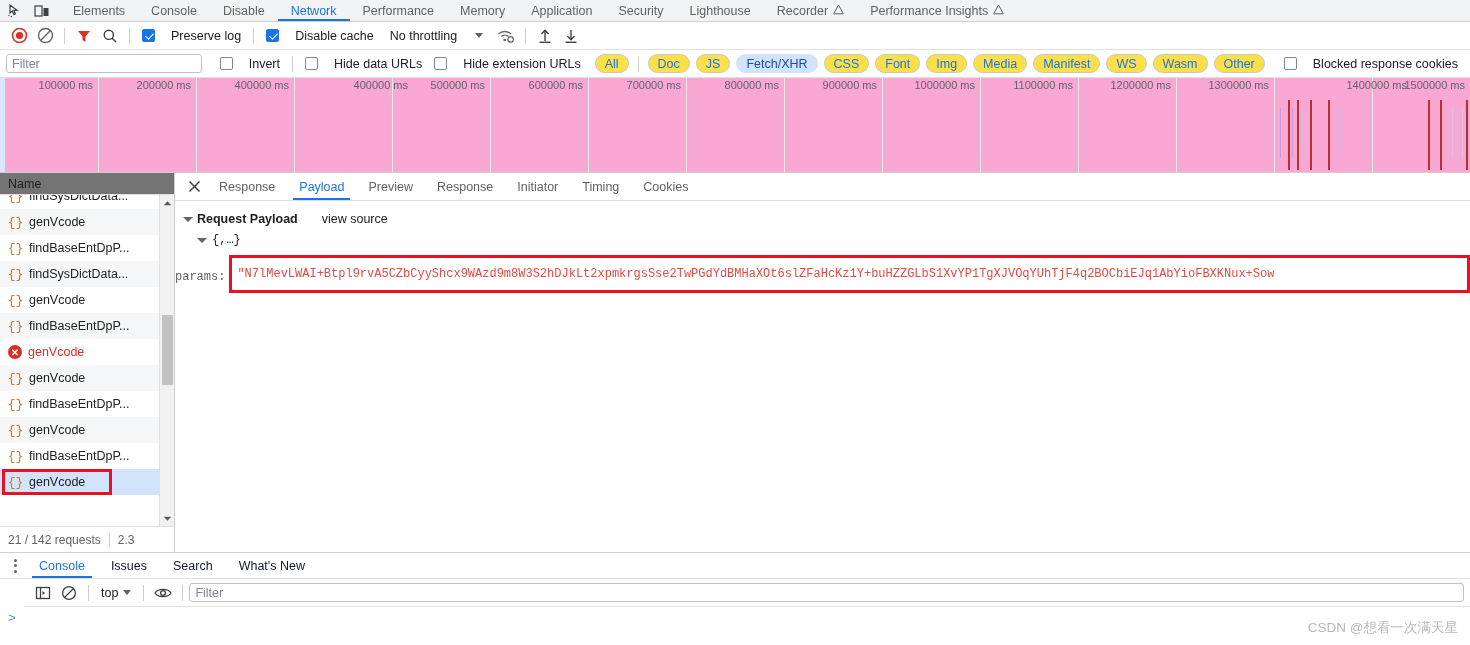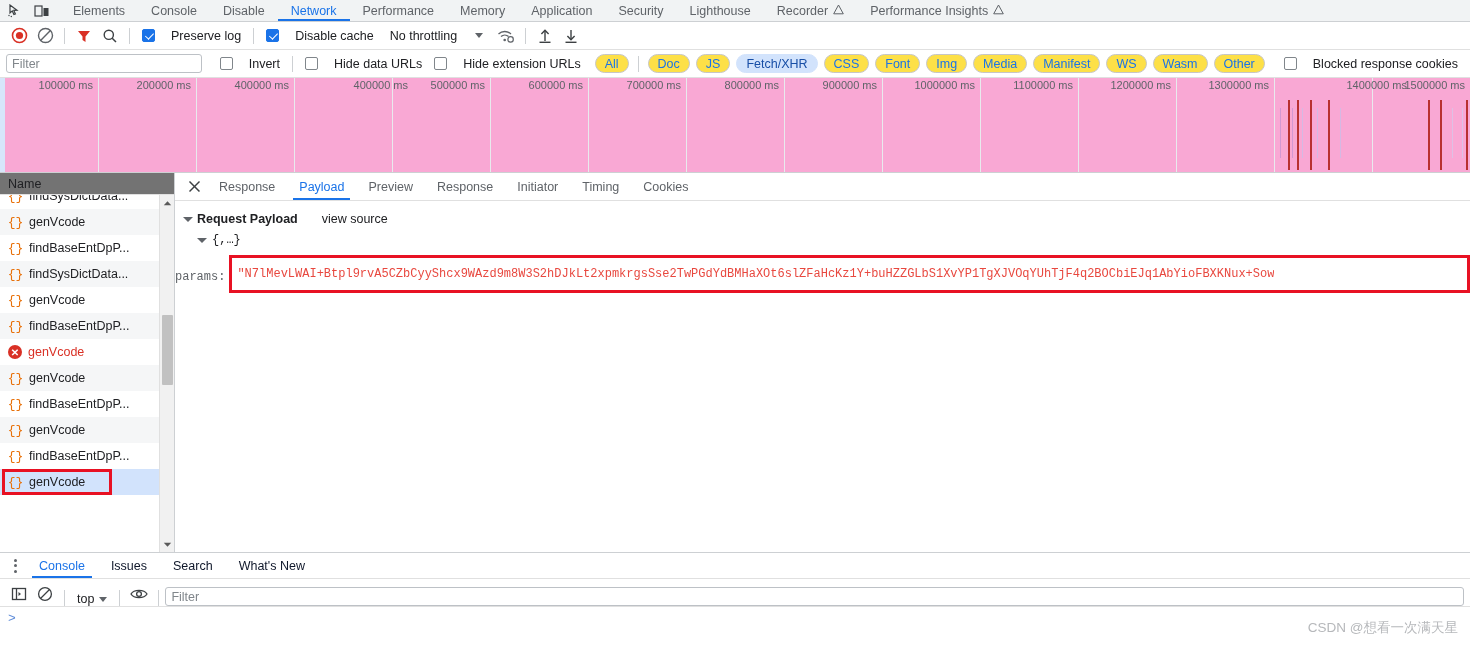--- a/index.html
+++ b/index.html
@@ -193,21 +193,21 @@
   .drawer { flex: none; border-top: 1px solid #cdd0d3; background: #fff; display: flex; flex-direction: column; height: 93px; }
   .drtabs { height: 26px; display: flex; align-items: stretch; border-bottom: 1px solid #e0e0e0; padding-left: 4px; }
   .dots { width: 22px; display: flex; flex-direction: column; align-items: center; justify-content: center; gap: 2.5px; }
   .dots i { width: 3px; height: 3px; border-radius: 50%; background: #5f6368; display: block; }
   .drtab {
     display: flex; align-items: center; padding: 0 13px; font-size: 12.5px;
     color: #0f172a; white-space: nowrap; cursor: default; position: relative;
   }
   .drtab.sel { color: #1a73e8; }
   .drtab.sel::after { content: ""; position: absolute; left: 6px; right: 6px; bottom: 0; height: 2px; background: #1a73e8; }
-  .drbar { height: 28px; display: flex; align-items: flex-end; padding: 0 6px; gap: 0; border-bottom: 1px solid #e0e0e0; }
+  .drbar { height: 28px; display: flex; align-items: center; padding: 0 6px; gap: 0; border-bottom: 1px solid #e0e0e0; margin-left: 24px; }
   .ctxsel { display: flex; align-items: center; gap: 5px; font-size: 12.5px; color: #202124; padding: 0 6px; }
   .cfilter {
     flex: 1; height: 19px; border: 1px solid #bdc1c6; border-radius: 3px; background: #fff;
     font-size: 12.5px; padding: 0 5px; font-family: "Liberation Sans", sans-serif; outline: none; min-width: 0;
   }
   .cfilter::placeholder { color: #80868b; }
   .prompt { height: 22px; display: flex; align-items: center; padding-left: 8px; }
   .prompt .chev { color: #5f8cd8; font-size: 13px; font-family: "Liberation Mono", monospace; }
 
   .watermark {
@@ -515,20 +515,25 @@
               </svg>
           </div>
           <div class="sb-thumb" style="top:120px; height:70px;"></div>
           <div class="sb-dn">
             <svg width="9" height="9" viewBox="0 0 9 9">
                 <path d="M0.8 2.7 L4.5 6.8 L8.2 2.7 Z" fill="#5a5a5a"></path>
               </svg>
           </div>
         </div>
       </div>
+      <div class="statusbar">
+        <span>21 / 142 requests</span>
+        <span class="ssep"></span>
+        <span>2.3</span>
+      </div>
     </div>
 
     <div class="detail">
       <div class="dettabs">
         <div class="closex">
           <svg width="13" height="13" viewBox="0 0 13 13">
               <line x1="1.5" y1="1.5" x2="11.5" y2="11.5" stroke="#3c4043" stroke-width="1.5"></line>
               <line x1="11.5" y1="1.5" x2="1.5" y2="11.5" stroke="#3c4043" stroke-width="1.5"></line>
             </svg>
         </div>

